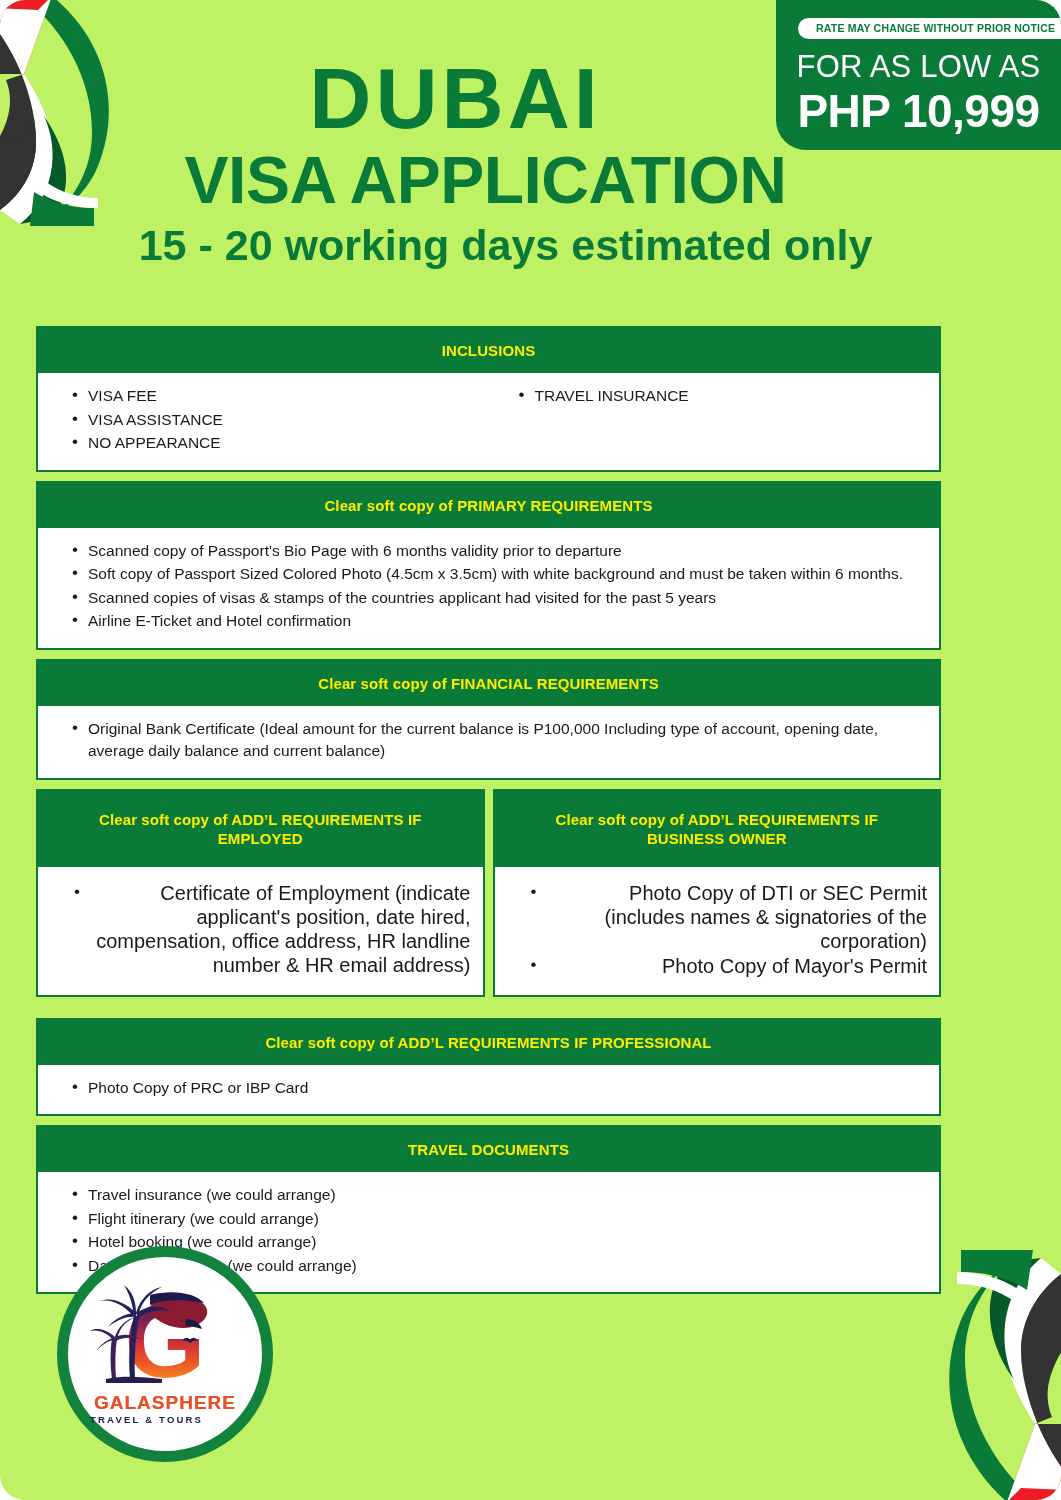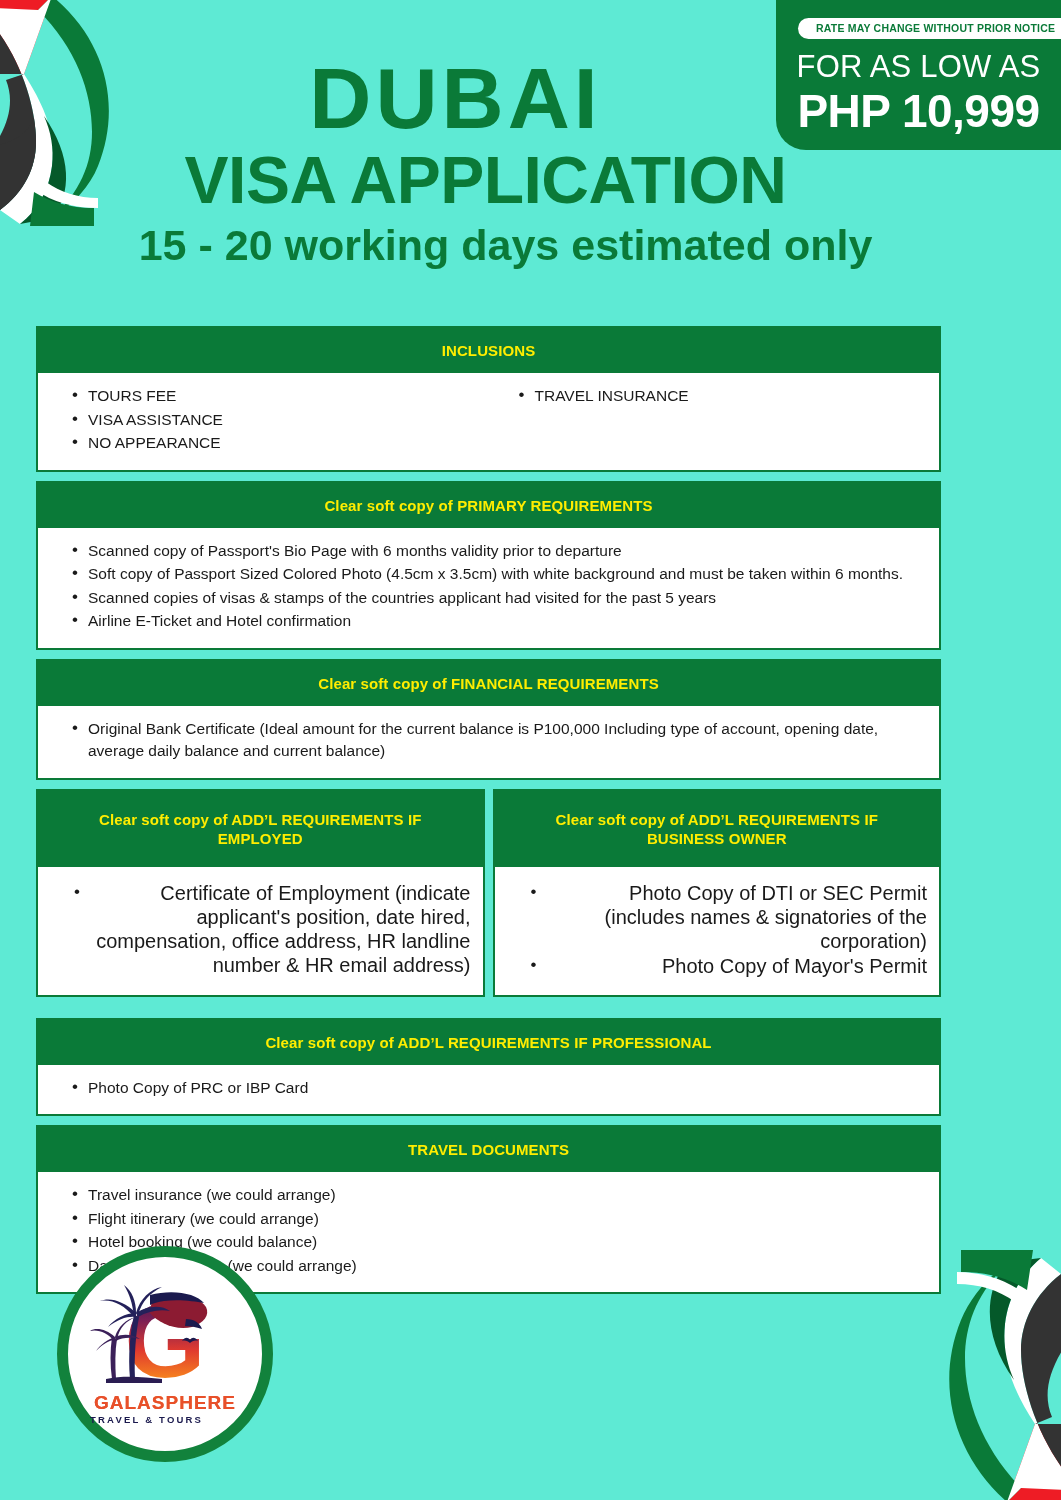--- a/index.html
+++ b/index.html
@@ -9,22 +9,23 @@
     height: 1500px;
     background: #ffffff;
     font-family: "Liberation Sans", sans-serif;
     overflow: hidden;
   }
 
   .page {
     position: relative;
     width: 1061px;
     height: 1500px;
-    background: #5eead4;
+    background: #bef264;
     overflow: hidden;
+    border-radius: 25px;
   }
 
   
   .ribbon {
     position: absolute;
     pointer-events: none;
   }
   .ribbon-tl { top: -4px; left: -6px; }
   .ribbon-br { bottom: -6px; right: -4px; }
 
@@ -271,21 +272,21 @@
     <div class="title-note">15 - 20 working days estimated only</div>
   </div>
 
   <div class="content">
 
     <div class="card">
       <div class="card-head">INCLUSIONS</div>
       <div class="card-body">
         <div class="incl-cols">
           <ul class="col-left">
-            <li>TOURS FEE</li>
+            <li>VISA FEE</li>
             <li>VISA ASSISTANCE</li>
             <li>NO APPEARANCE</li>
           </ul>
           <ul class="col-right">
             <li>TRAVEL INSURANCE</li>
           </ul>
         </div>
       </div>
     </div>
 
@@ -341,21 +342,21 @@
         </ul>
       </div>
     </div>
 
     <div class="card">
       <div class="card-head">TRAVEL DOCUMENTS</div>
       <div class="card-body">
         <ul>
           <li>Travel insurance (we could arrange)</li>
           <li>Flight itinerary (we could arrange)</li>
-          <li>Hotel booking (we could balance)</li>
+          <li>Hotel booking (we could arrange)</li>
           <li>Day-to-day itinerary (we could arrange)</li>
         </ul>
       </div>
     </div>
 
   </div>
 
   <div class="logo-wrap">
     <div class="logo-inner">
       <svg width="150" height="150" viewBox="0 0 150 150">

